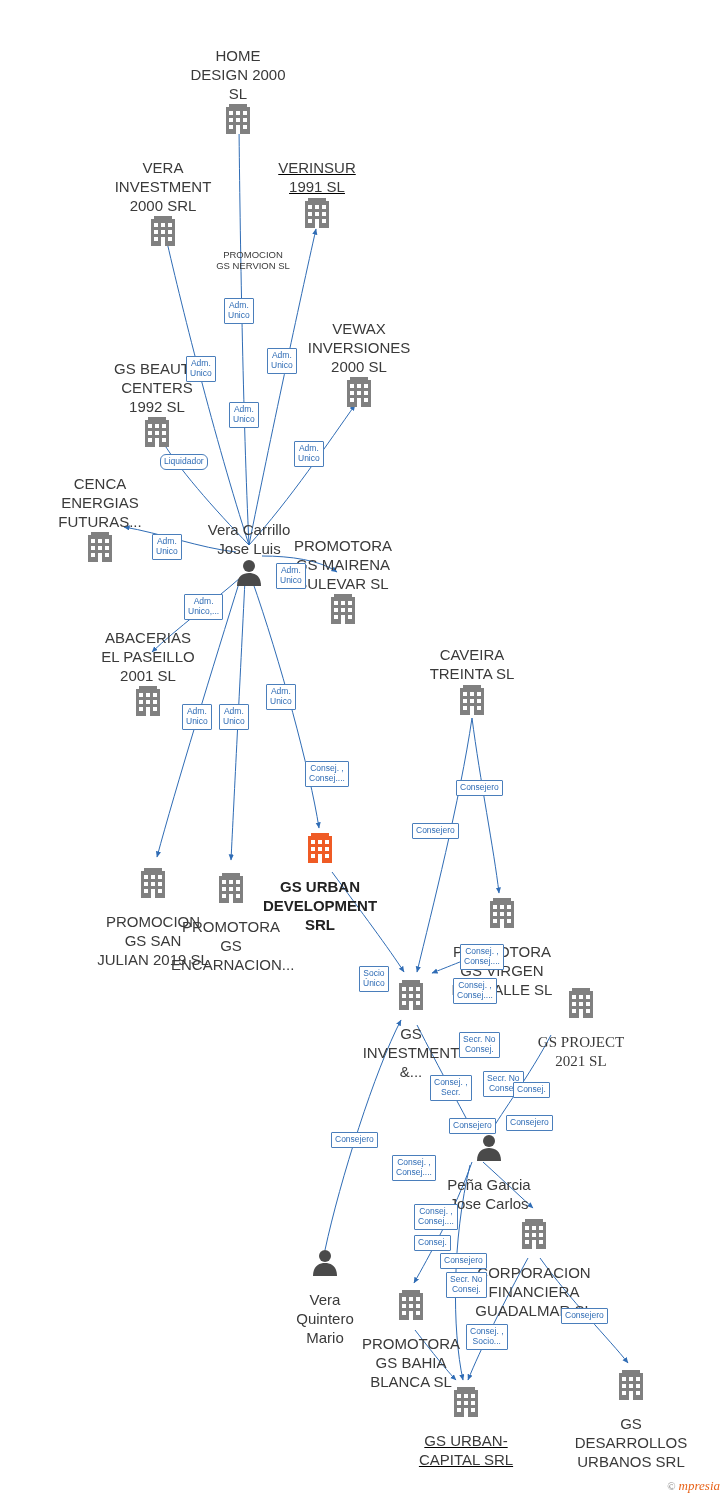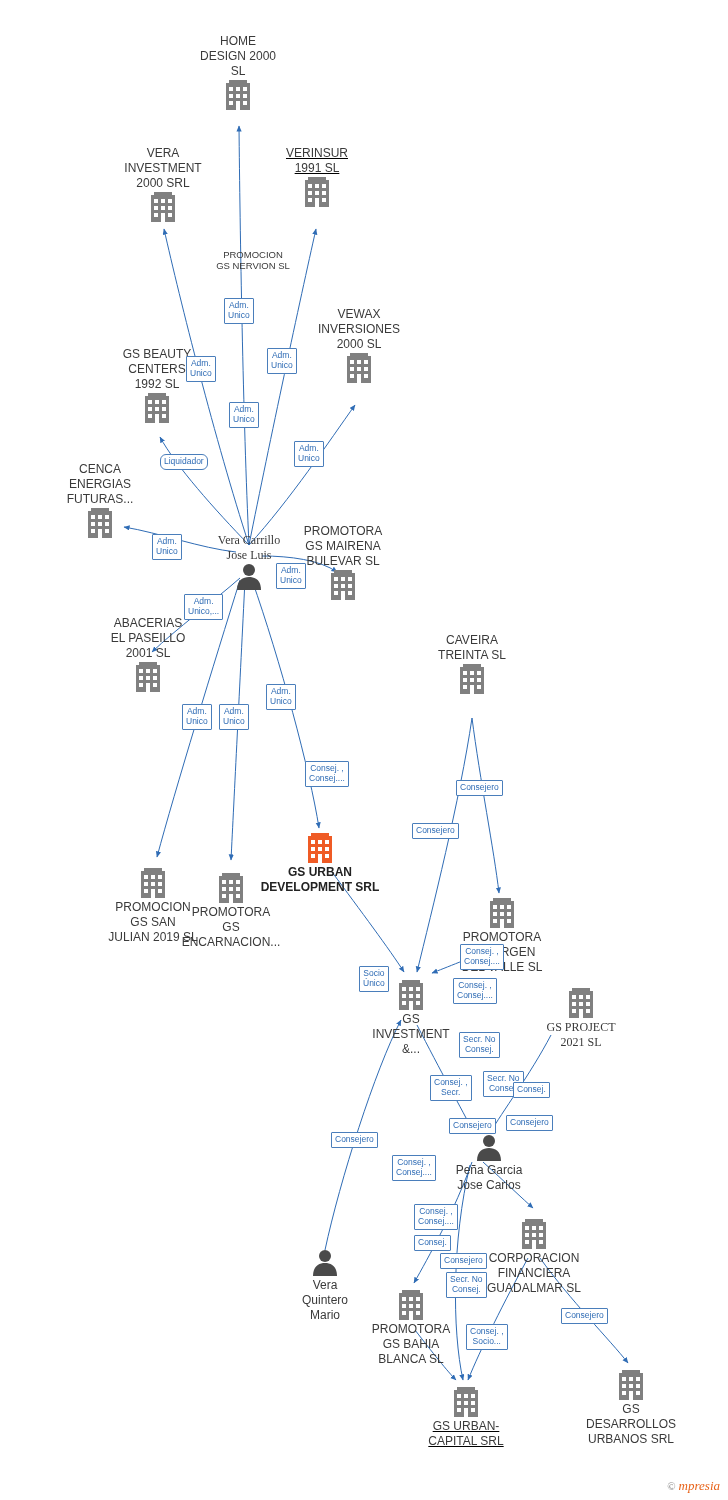--- a/index.html
+++ b/index.html
@@ -26,25 +26,25 @@
     position: absolute;
     text-align: center;
   }
   .node .glyph {
     display: block;
     line-height: 1;
     margin: 0 auto;
   }
   .node .caption {
     display: block;
-    font-size: 12px;
+    font-size: 15px;
     color: #3a3a3a;
     line-height: 1.25;
     white-space: pre-line;
-    margin-top: 1px;
+    margin-top: 14px;
   }
   .node.company .glyph svg { display: block; margin: 0 auto; }
   .node.person .glyph svg { display: block; margin: 0 auto; }
   .node.focus .caption {
     font-weight: bold;
     color: #222;
   }
   .label {
     position: absolute;
     background: #ffffff;
@@ -239,21 +239,21 @@
               <rect x="6" y="15" width="4" height="4"></rect>
               <rect x="13" y="15" width="4" height="4"></rect>
               <rect x="20" y="15" width="4" height="4"></rect>
               <rect x="6" y="22" width="4" height="4"></rect>
               <rect x="20" y="22" width="4" height="4"></rect>
               <rect x="13" y="22" width="4" height="9"></rect>
             </g>
           </svg>
         </span>
       </div>
-      <div class="node person" style="left: 189px; width: 120px; top: 532px; font-family: Liberation Serif, serif;">
+      <div class="node person" style="left: 189px; width: 120px; top: 507px;">
         <span class="caption">Vera Carrillo
 Jose Luis</span>
         <span class="glyph">
           <svg width="26" height="28" viewBox="0 0 26 28" aria-hidden="true">
             <circle cx="13" cy="7" r="6" fill="#4a4a4a"></circle>
             <path d="M1 27 C1 17 7 14 13 14 C19 14 25 17 25 27 Z" fill="#4a4a4a"></path>
           </svg>
         </span>
       </div>
       <div class="node company" style="left: 283px; width: 120px; top: 523px;">

